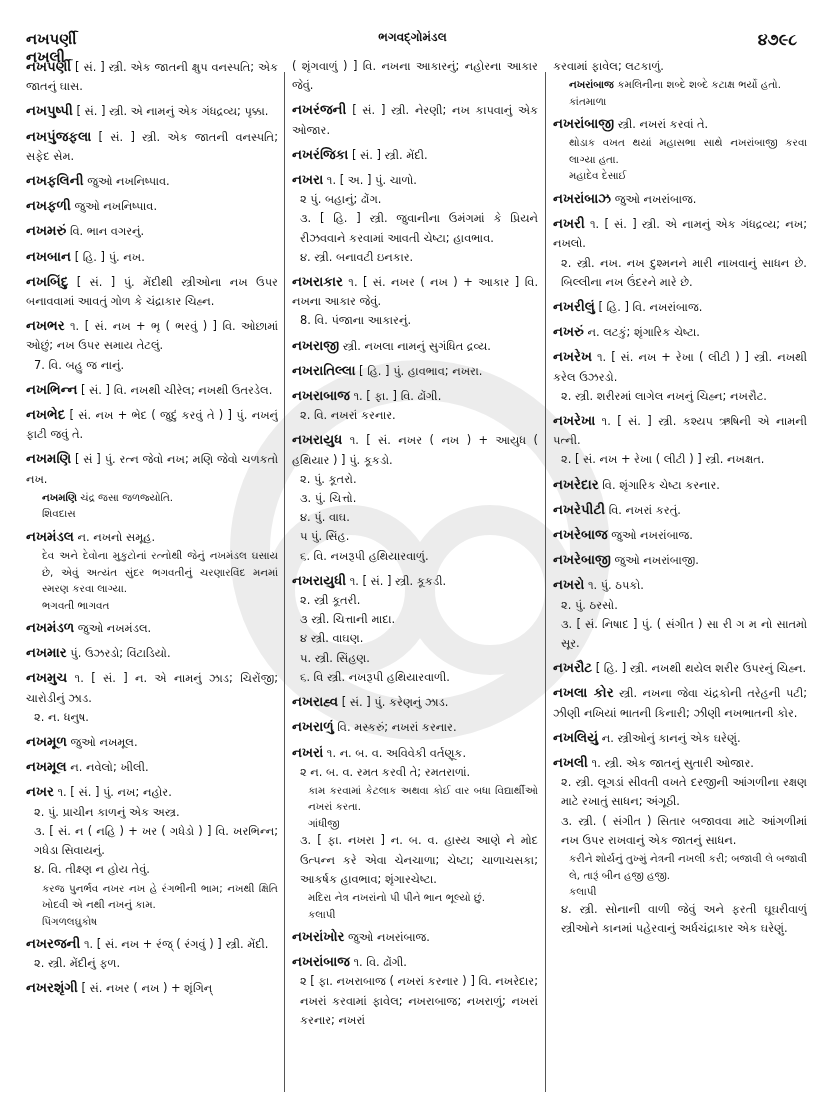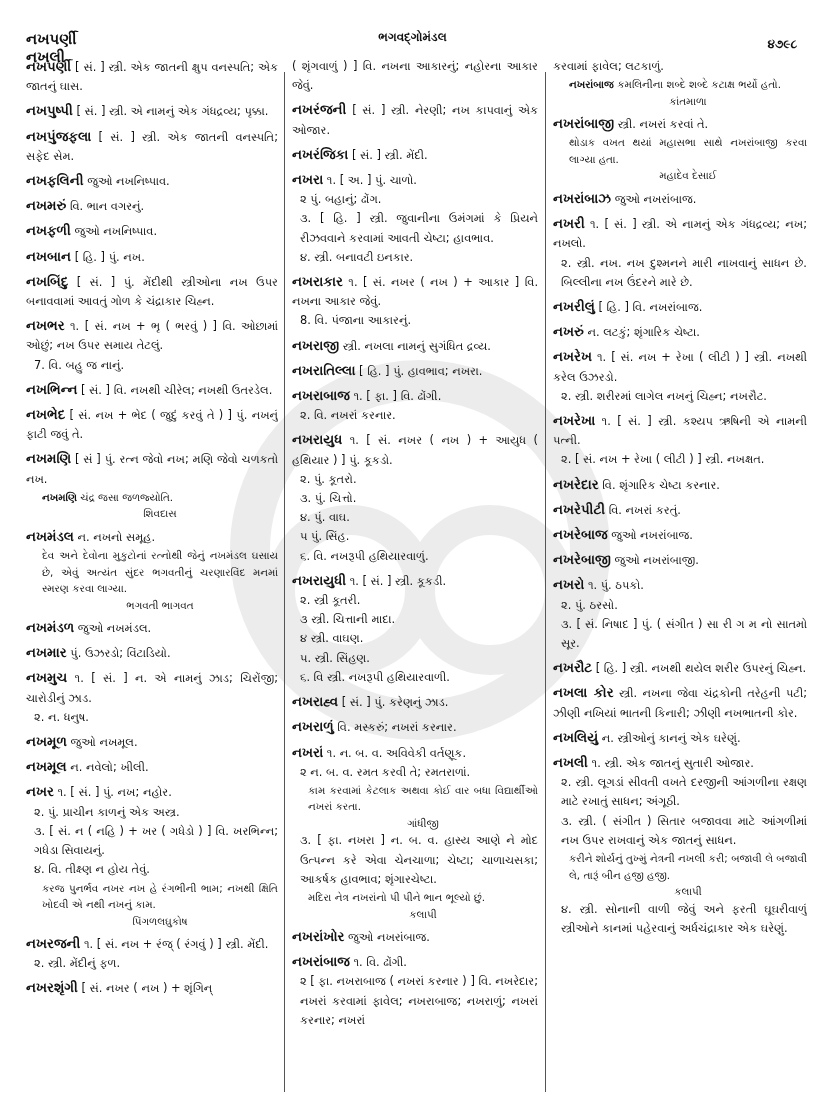--- a/index.html
+++ b/index.html
@@ -10,36 +10,36 @@
   .watermark {
     position: absolute; left: 230px; top: 360px; width: 380px; height: 380px;
     pointer-events: none; opacity: 0.07;
   }
   .header {
     position: absolute; top: 30px; left: 0; width: 825px; height: 24px;
   }
   .hdr-left { position: absolute; left: 26px; top: 0; font-weight: bold; font-size: 15px; }
   .hdr-left2 { position: absolute; left: 26px; top: 18px; font-weight: bold; font-size: 15px; }
   .hdr-center { position: absolute; left: 0; width: 825px; top: 0; text-align: center; font-weight: bold; font-size: 12px; }
-  .hdr-right { position: absolute; right: 28px; top: 7px; font-weight: bold; font-size: 12px; }
+  .hdr-right { position: absolute; right: 28px; top: 0; font-weight: bold; font-size: 16px; }
   .col {
     position: absolute; top: 57px; height: 1030px; overflow: hidden;
     font-size: 11.4px; line-height: 19.2px;
   }
   .col1 { left: 26px; width: 252px; }
   .col2 { left: 292px; width: 246px; }
   .col3 { left: 553px; width: 254px; }
   .divider { position: absolute; top: 72px; height: 1020px; width: 1px; background: #555; }
   .div1 { left: 284px; }
   .div2 { left: 545px; }
   .entry { margin: 0 0 5px 0; text-align: justify; }
   .hw { font-weight: bold; font-size: 13.4px; }
   .sub { padding-left: 8px; }
   .quote { padding-left: 16px; font-size: 10.4px; line-height: 16.5px; }
-  .src { display: block; text-align: center; font-size: 10.4px; line-height: 16.5px; }
+  .src { display: block; text-align: left; font-size: 10.4px; line-height: 16.5px; }
   .qhw { font-weight: bold; }
 </style>
 </head>
 <body>
 
 <svg class="watermark" viewBox="0 0 380 380">
   <circle cx="190" cy="190" r="170" fill="none" stroke="#000" stroke-width="40"></circle>
   <circle cx="120" cy="230" r="70" fill="none" stroke="#000" stroke-width="30"></circle>
   <circle cx="260" cy="230" r="70" fill="none" stroke="#000" stroke-width="30"></circle>
 </svg>
@@ -61,24 +61,24 @@
     <div class="entry">
       <div><span class="hw">નખપુષ્પી</span> <span>[ સં. ] સ્ત્રી. એ નામનું એક ગંધદ્રવ્ય; પૃક્કા.</span></div>
     </div>
     <div class="entry">
       <div><span class="hw">નખપુંજફલા</span> <span>[ સં. ] સ્ત્રી. એક જાતની વનસ્પતિ; સફેદ સેમ.</span></div>
     </div>
     <div class="entry">
       <div><span class="hw">નખફલિની</span> <span>જુઓ નખનિષ્પાવ.</span></div>
     </div>
     <div class="entry">
+      <div><span class="hw">નખફળી</span> <span>જુઓ નખનિષ્પાવ.</span></div>
+    </div>
+    <div class="entry">
       <div><span class="hw">નખમરું</span> <span>વિ. ભાન વગરનું.</span></div>
-    </div>
-    <div class="entry">
-      <div><span class="hw">નખફળી</span> <span>જુઓ નખનિષ્પાવ.</span></div>
     </div>
     <div class="entry">
       <div><span class="hw">નખબાન</span> <span>[ હિ. ] પું. નખ.</span></div>
     </div>
     <div class="entry">
       <div><span class="hw">નખબિંદુ</span> <span>[ સં. ] પું. મેંદીથી સ્ત્રીઓના નખ ઉપર બનાવવામાં આવતું ગોળ કે ચંદ્રાકાર ચિહ્ન.</span></div>
     </div>
     <div class="entry">
       <div><span class="hw">નખભર</span> <span>૧. [ સં. નખ + ભૃ ( ભરવું ) ] વિ. ઓછામાં ઓછું; નખ ઉપર સમાય તેટલું.</span></div>
       <div class="sub">7. વિ. બહુ જ નાનું.</div>

